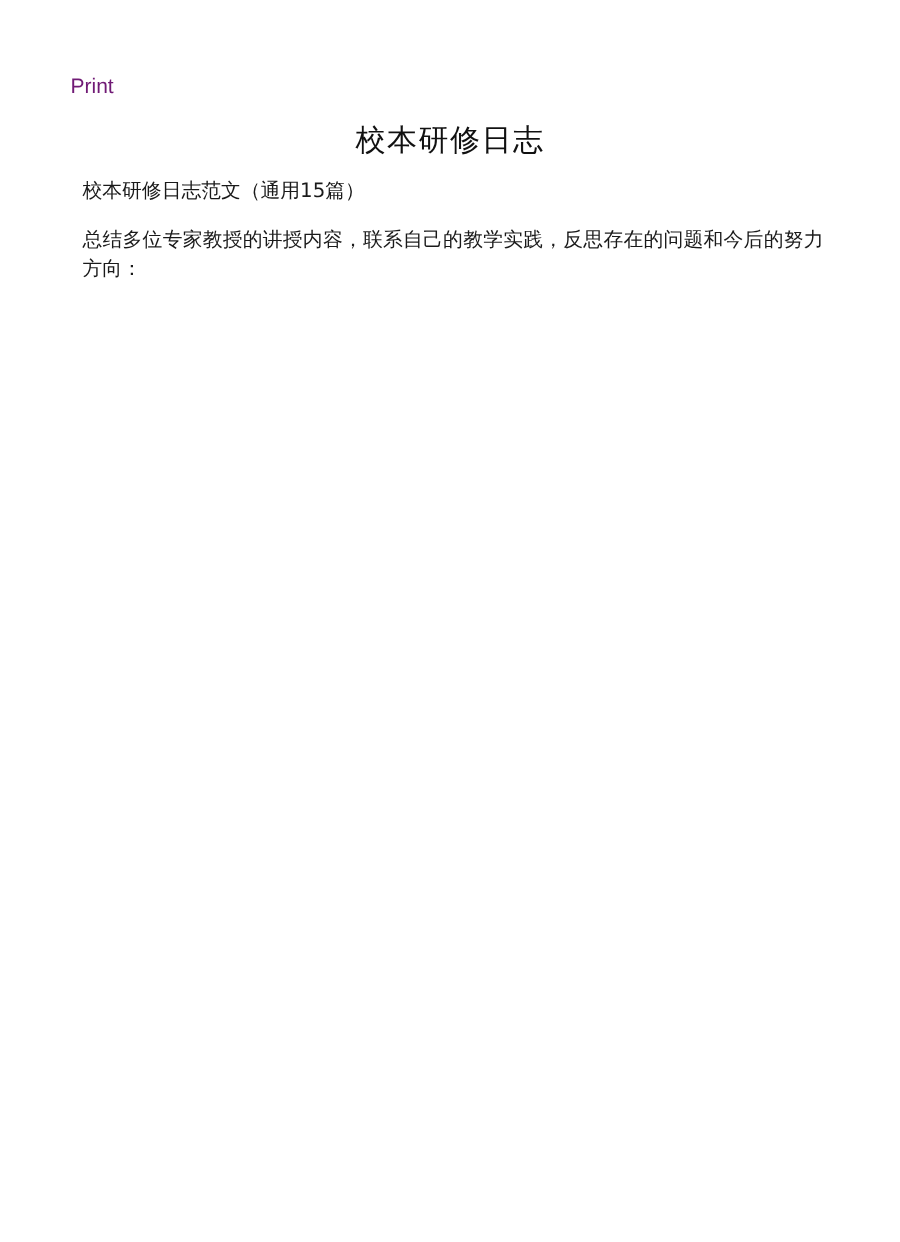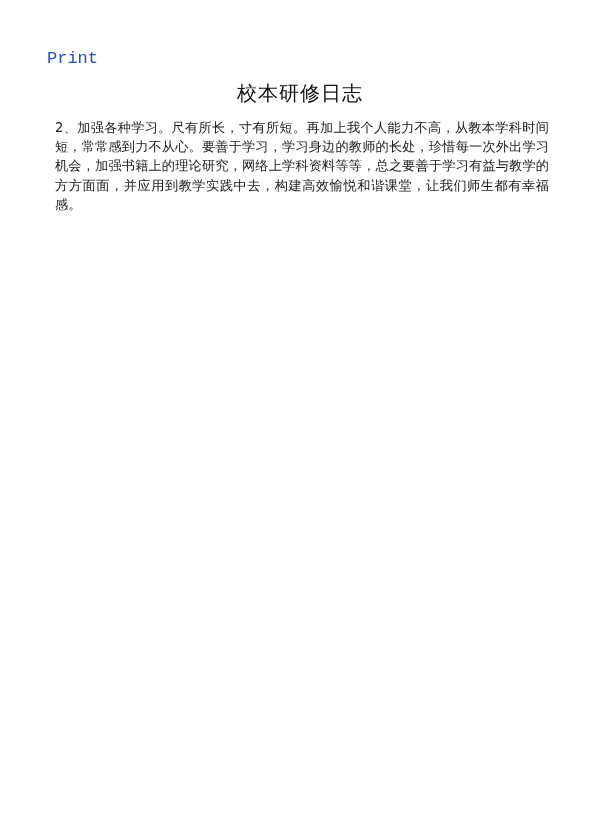--- a/index.html
+++ b/index.html
@@ -1,25 +1,26 @@
 <!DOCTYPE html>
 <html><head>
 <meta charset="utf-8">
 <style>
   html, body { margin:0; padding:0; background:#ffffff; }
   body { width:600px; height:828px; overflow:hidden; position:relative;
          font-family: "DejaVu Sans", sans-serif; color:#1a1a1a; }
-  .print { position:absolute; left:47px; top:49px; font-family:Liberation Mono, monospace; font-size:17px; color:#1d4ed8; }
+  .print { position:absolute; left:47px; top:49px; font-family:Liberation Sans, sans-serif; font-size:14px; color:#701a75; }
   .title { position:absolute; left:0; width:600px; top:80px; text-align:center; font-size:20px; color:#111; letter-spacing:1px; }
   .content { position:absolute; left:55px; top:118px; width:494px; font-size:13.2px; line-height:19.2px; }
   .content p { margin:0 0 17px 0; text-align:justify; word-break:break-all; }
   .subtitle { margin:0 0 14px 0 !important; }
   .h2 { font-weight:bold; font-size:13.5px; margin:0 0 14px 0 !important; }
 </style>
 </head>
 <body>
 
 <div class="print">Print</div>
 <div class="title">校本研修日志</div>
 
 <div class="content">
-  <p>2、加强各种学习。尺有所长，寸有所短。再加上我个人能力不高，从教本学科时间短，常常感到力不从心。要善于学习，学习身边的教师的长处，珍惜每一次外出学习机会，加强书籍上的理论研究，网络上学科资料等等，总之要善于学习有益与教学的方方面面，并应用到教学实践中去，构建高效愉悦和谐课堂，让我们师生都有幸福感。</p>
+  <p class="subtitle">校本研修日志范文（通用15篇）</p>
+  <p>总结多位专家教授的讲授内容，联系自己的教学实践，反思存在的问题和今后的努力方向：</p>
 </div>
 
 </body></html>

